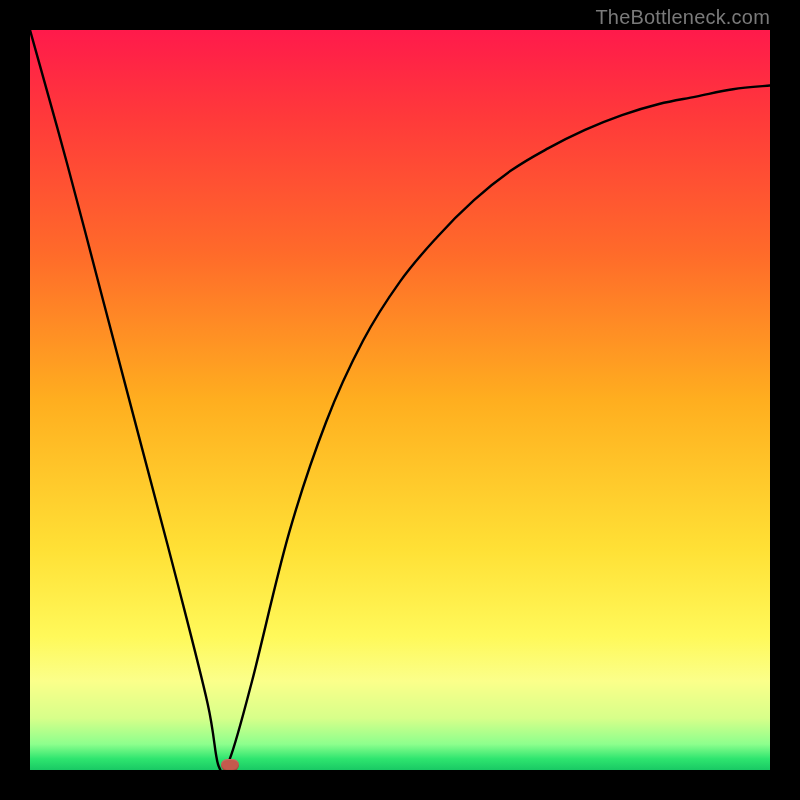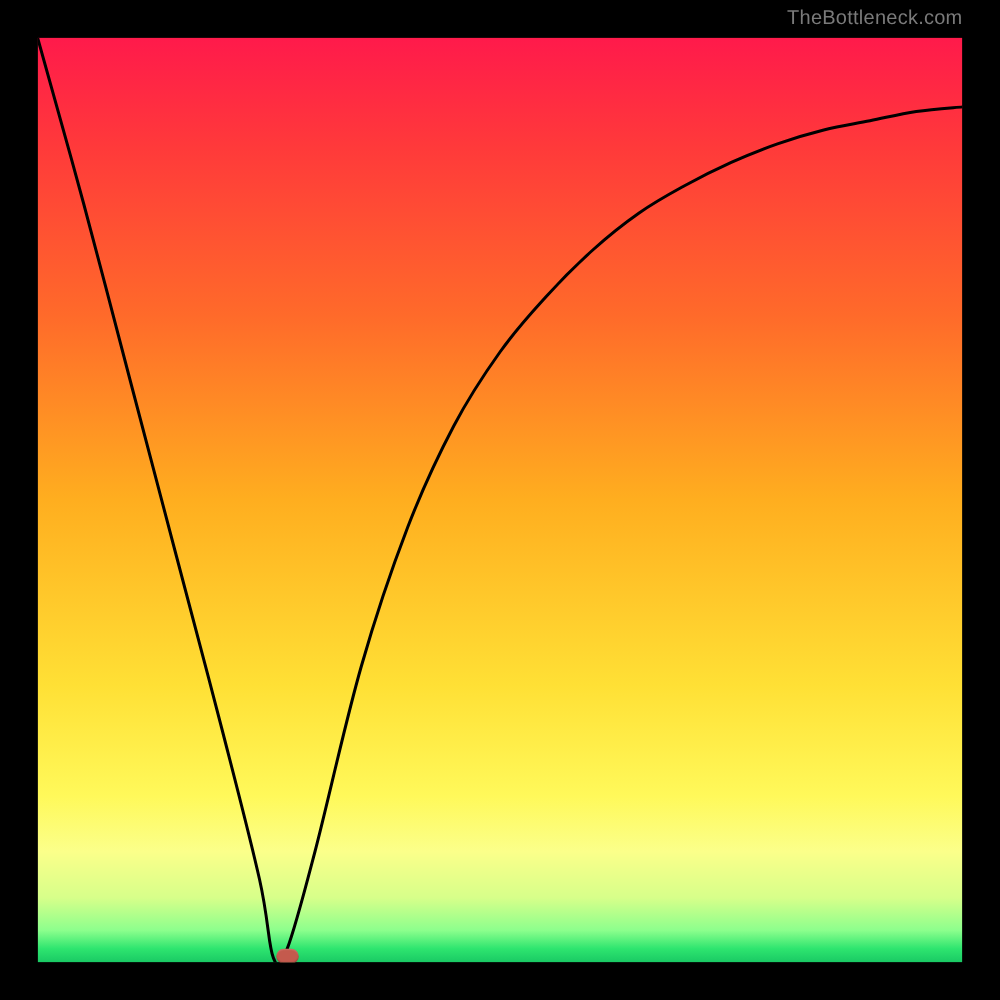--- a/index.html
+++ b/index.html
@@ -29,21 +29,21 @@
   }
   .gradient {
     position: absolute;
     inset: 0;
   }
   .watermark {
     position: absolute;
     top: 6px;
     right: 30px;
     color: #7a7a7a;
-    font-size: 16px;
+    font-size: 20px;
     letter-spacing: 0.2px;
   }
   svg.curve {
     position: absolute;
     inset: 0;
   }
   .marker {
     position: absolute;
     width: 18px;
     height: 12px;

